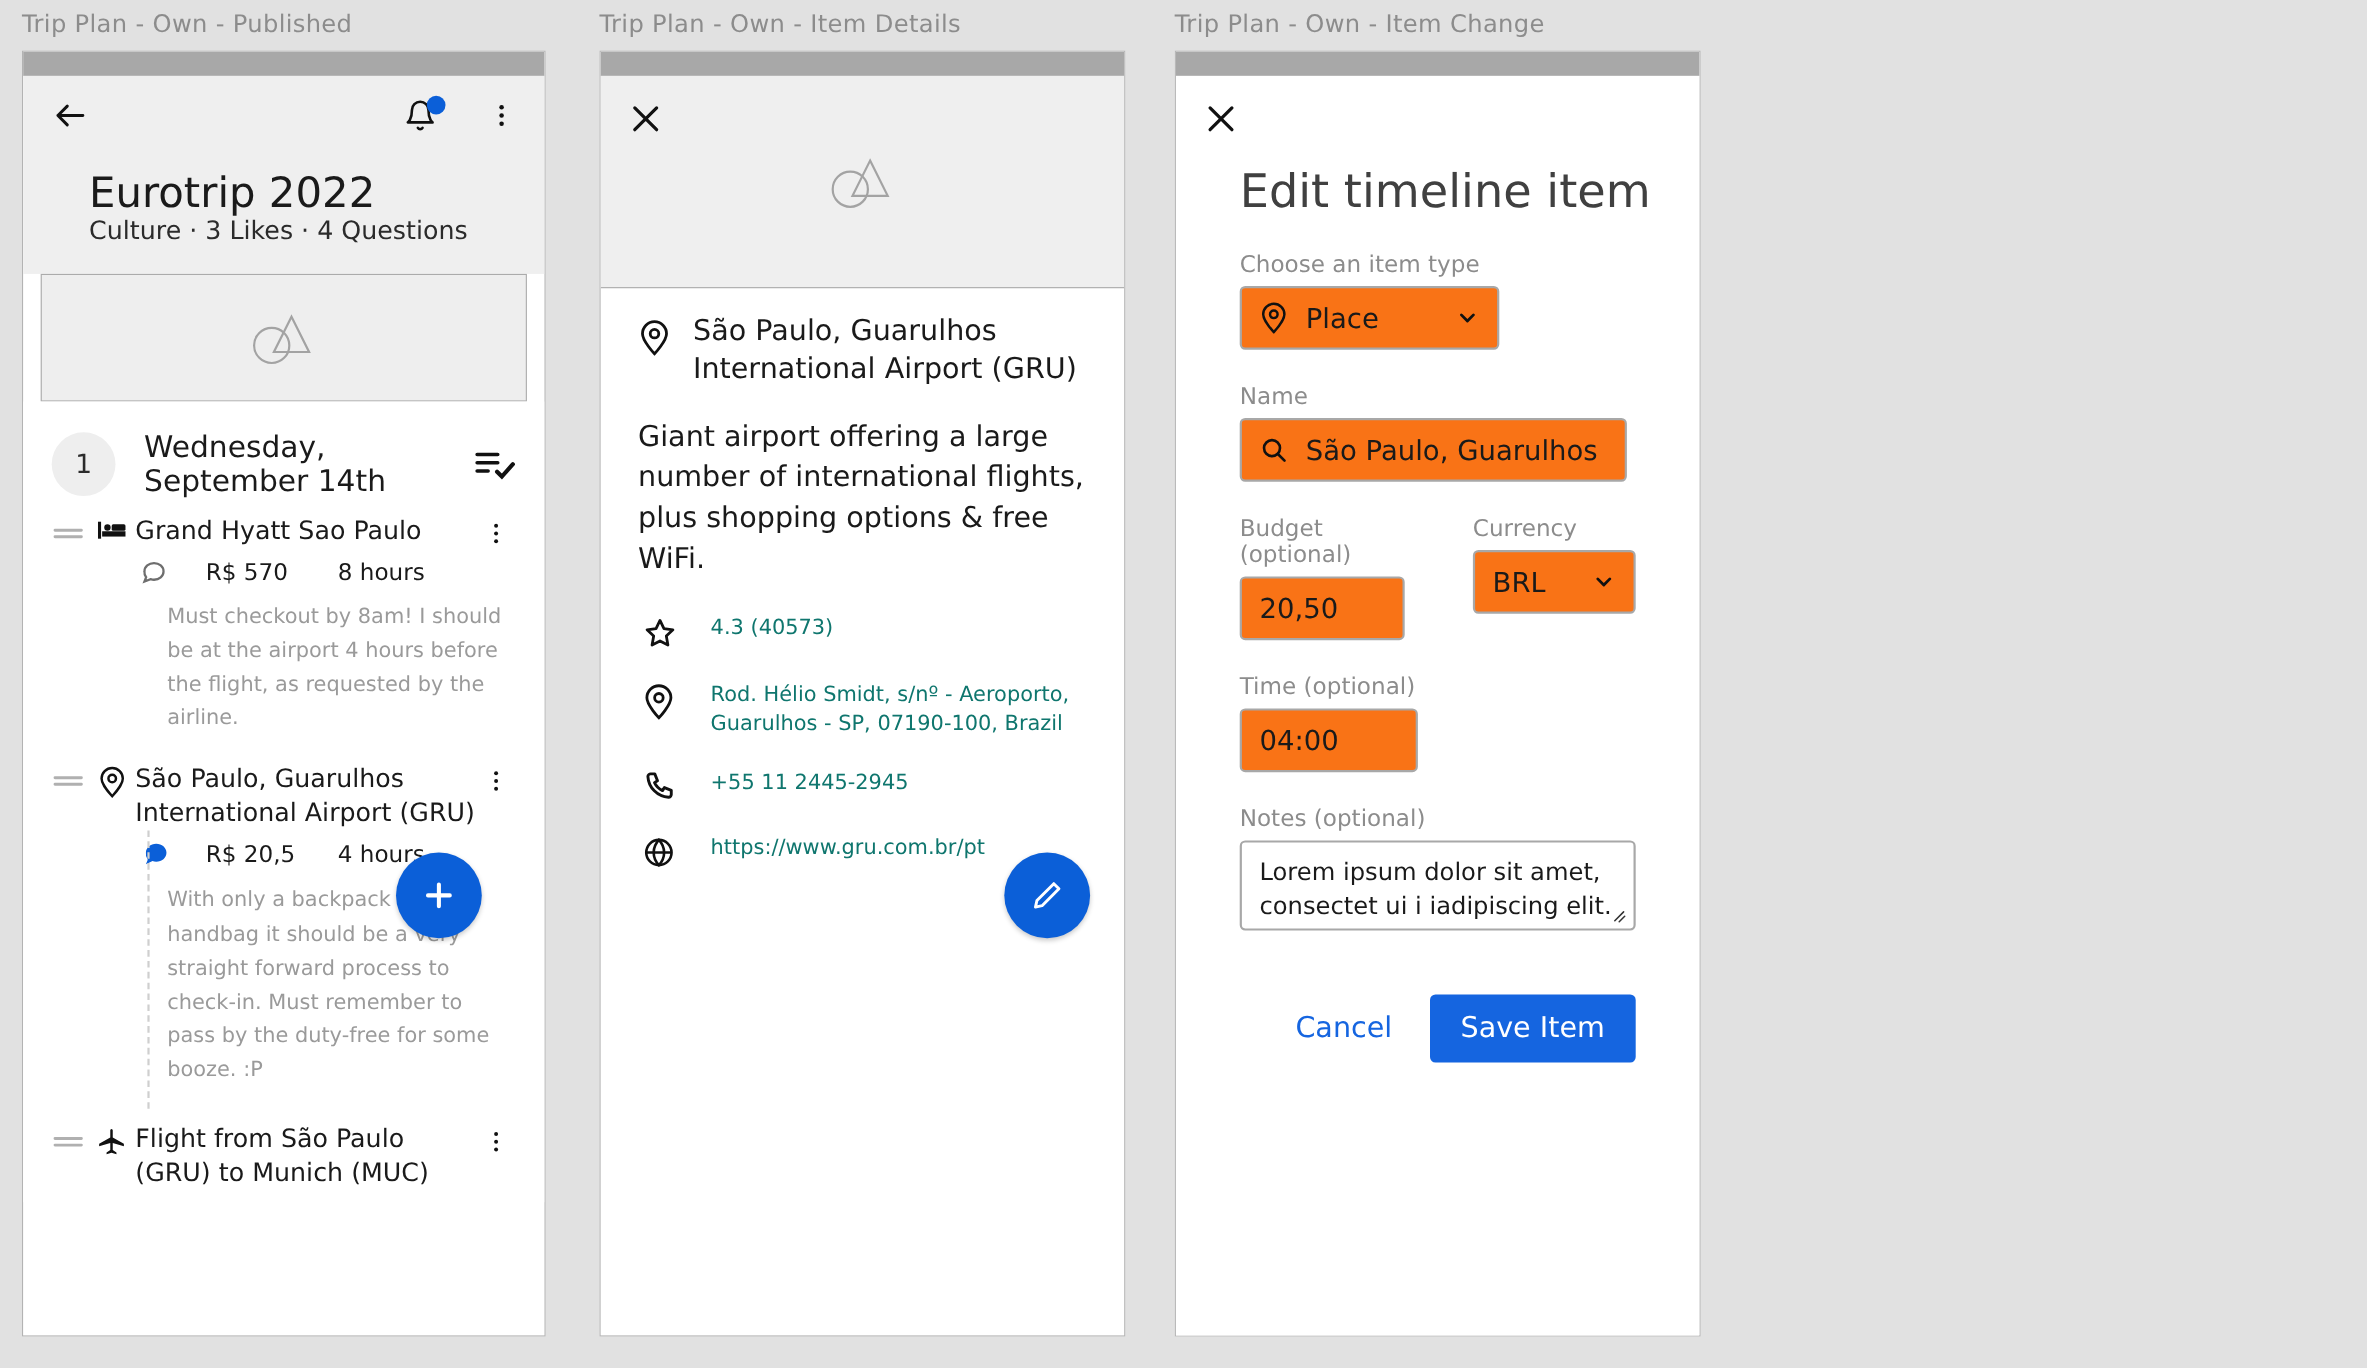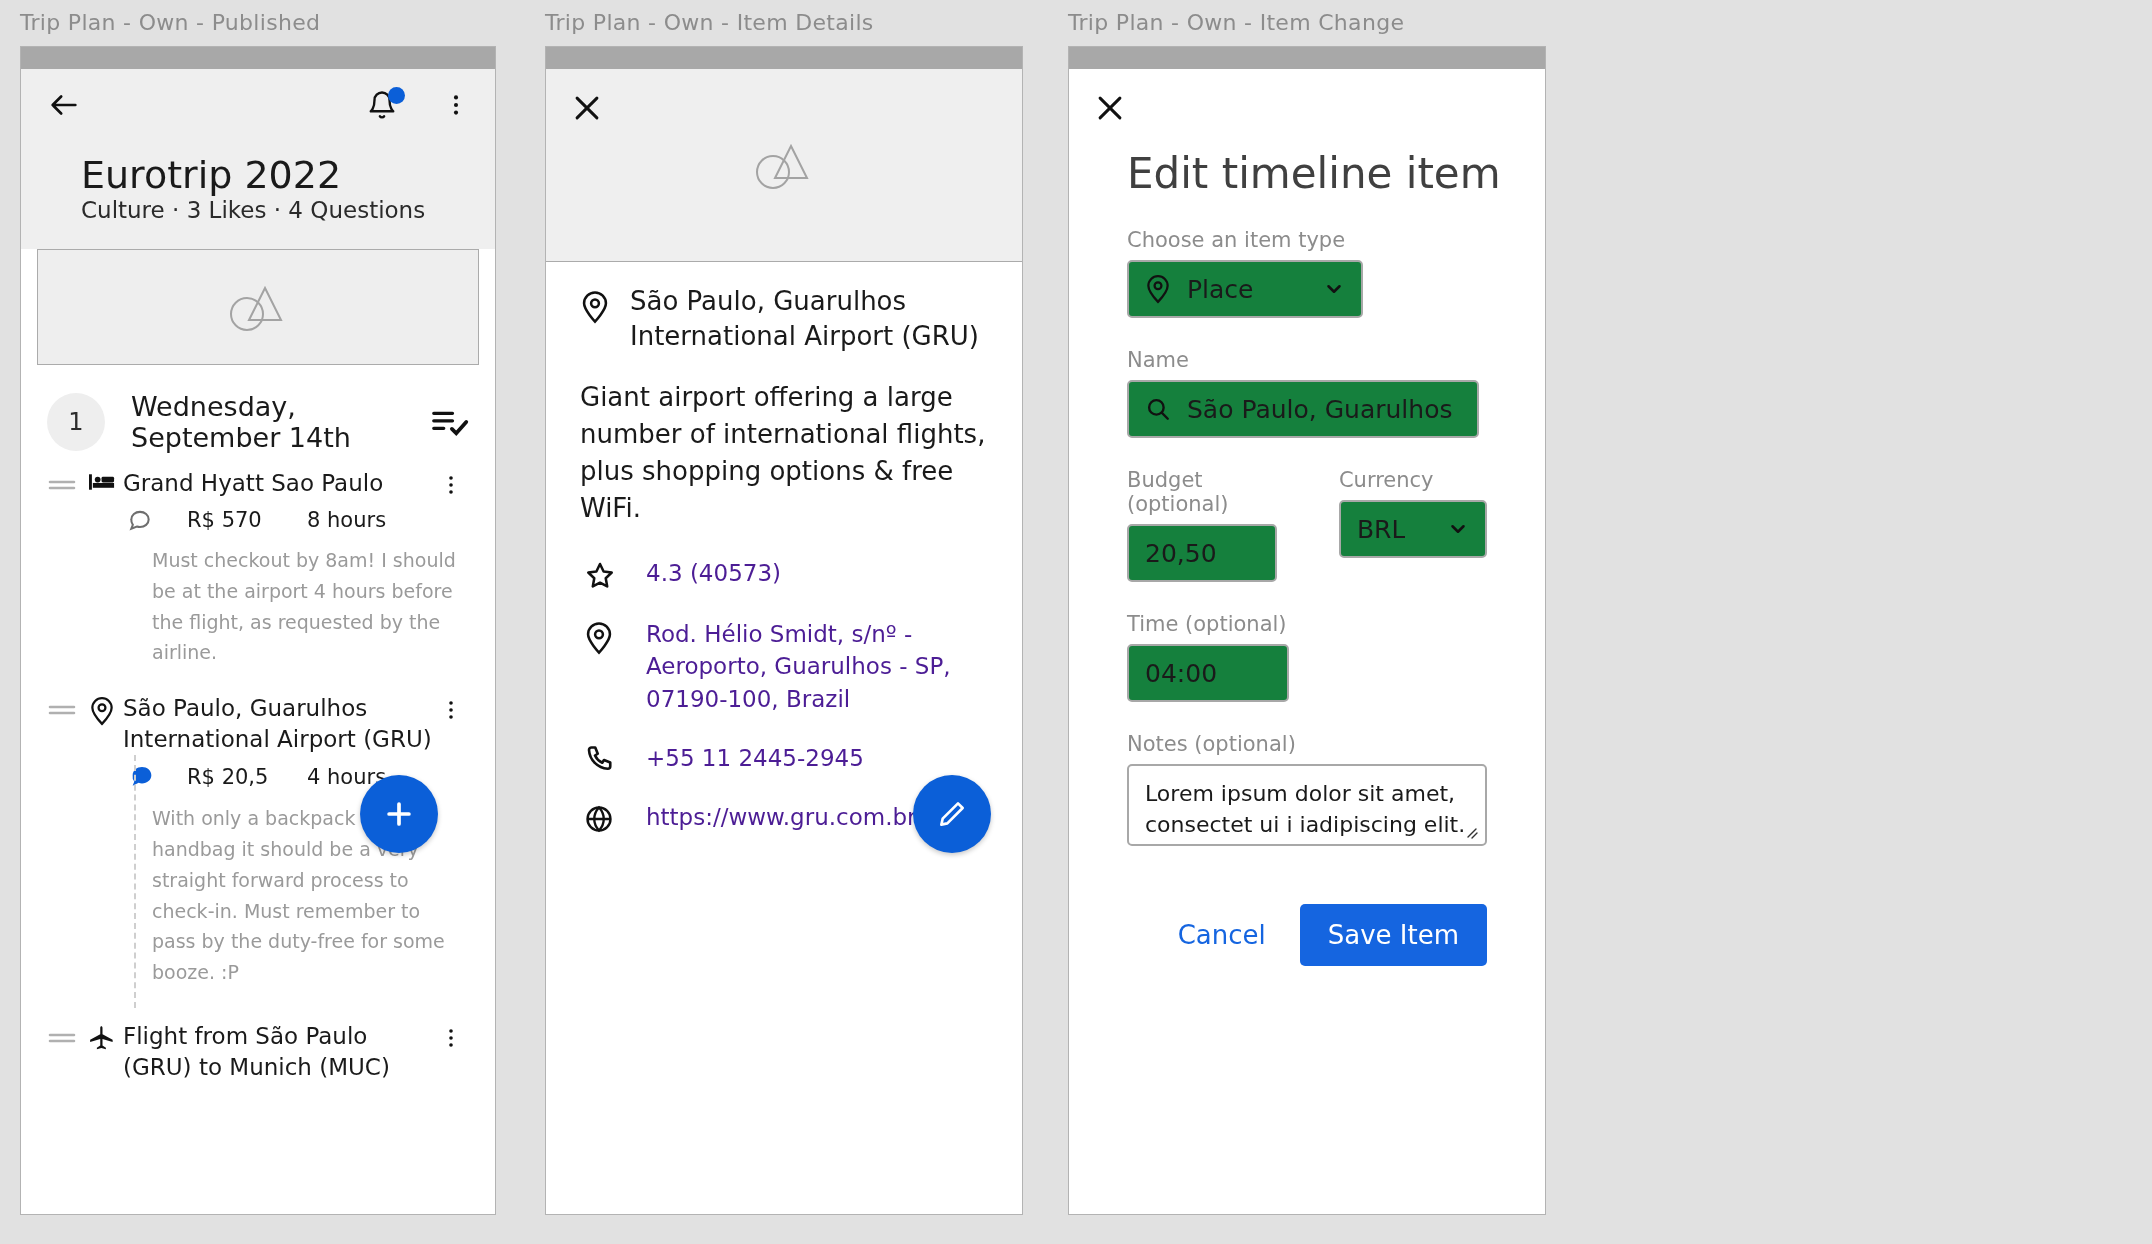--- a/index.html
+++ b/index.html
@@ -93,30 +93,30 @@
   }
   .p2-close { position: absolute; top: 22px; left: 24px; }
   .p2-body { padding: 22px 34px 0 34px; }
   .p2-title-row { display: flex; align-items: flex-start; }
   .p2-title-ic { width: 50px; flex: none; padding-top: 6px; }
   .p2-title { font-size: 26px; color: #1a1a1a; line-height: 1.33; }
   .p2-desc { font-size: 26px; color: #1a1a1a; line-height: 1.42; margin-top: 26px; }
   .p2-list { margin-top: 30px; }
   .p2-li { display: flex; align-items: flex-start; margin-bottom: 26px; }
   .p2-li-ic { width: 66px; flex: none; padding-top: 3px; padding-left: 4px; }
-  .p2-li-tx { font-size: 23px; color: #4c1d95; line-height: 1.42; }
+  .p2-li-tx { font-size: 19px; color: #0f766e; line-height: 1.42; }
 
   
   .p3-body { padding: 22px 0 0 0; background: #fff; height: 100%; }
   .p3-close { margin: 0 0 0 24px; }
   .p3-title { font-size: 42px; color: #404040; margin: 24px 0 0 58px; font-weight: 400; }
   .form { padding: 0 58px; }
   .fld-label { font-size: 21px; color: #8c8c8c; margin: 30px 0 8px 0; }
   .fld-box {
-    border: 2px solid #a8a8a8; border-radius: 5px; background: #15803d;
+    border: 2px solid #a8a8a8; border-radius: 5px; background: #f97316;
     display: flex; align-items: center; height: 58px; padding: 0 16px;
   }
   .fld-box .val { font-size: 25px; color: #1a1a1a; white-space: nowrap; overflow: hidden; }
   .fld-ic { margin-right: 16px; flex: none; line-height: 0; }
   .chev { margin-left: auto; flex: none; line-height: 0; }
   .row2 { display: flex; gap: 22px; }
   .ta-box {
     border: 2px solid #a8a8a8; border-radius: 5px; background: #fff;
     padding: 12px 16px; position: relative; height: 82px;
   }

